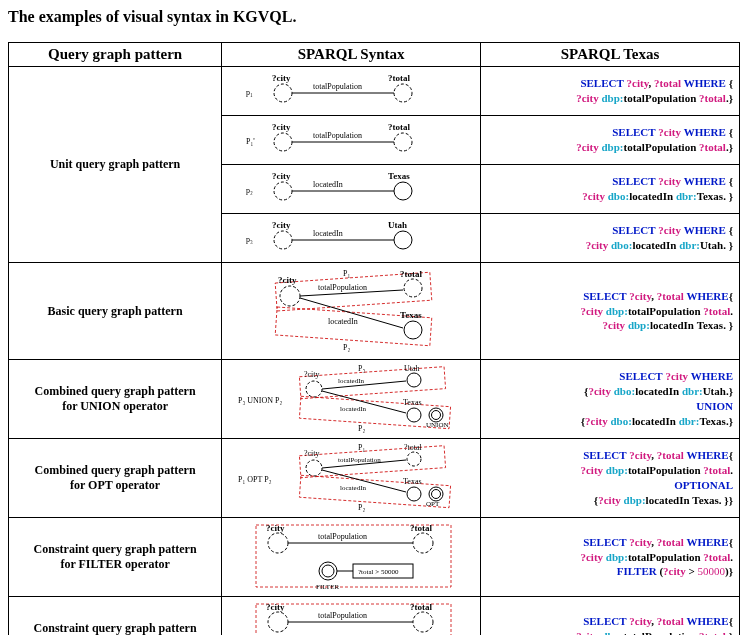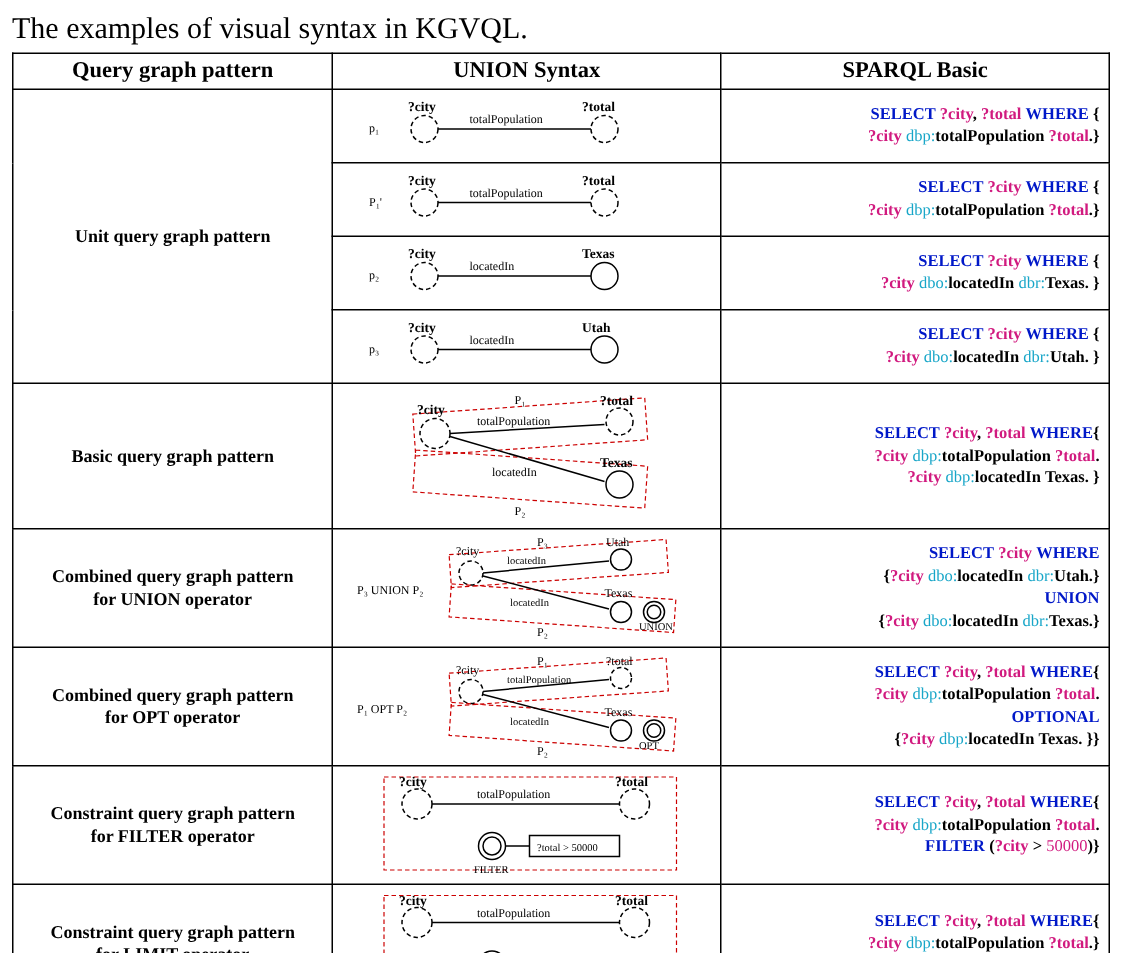--- a/index.html
+++ b/index.html
@@ -6,22 +6,23 @@
     font-family: "Times New Roman", serif;
     font-size: 11px;
     margin: 0;
     padding: 8px;
     background: #fff;
     color: #000;
     width: 748px;
     box-sizing: border-box;
   }
   .title {
-    font-size: 20px;
-    margin-bottom: 4px;
+    font-size: 16px;
+    margin-bottom: 16px;
+    font-weight: bold;
   }
   table {
     border-collapse: collapse;
     width: 100%;
     table-layout: fixed;
   }
   th, td {
     border: 1px solid #000;
     padding: 3px 6px;
     vertical-align: middle;
@@ -43,21 +44,21 @@
   
   .sparql {
     font-family: inherit;
     font-size: 11px;
     line-height: 1.35;
     white-space: normal;
     text-align: right;
   }
   .kw { color: #0018c8; font-weight: bold; } 
   .var { color: #d11a7f; font-weight: bold; }
-  .pre { color: #18a6c8; font-weight: normal; } 
+  .pre { color: #18a6c8; font-weight: bold; } 
   .lit { color: #d11a7f; font-weight: normal; }
   .pred { font-weight: bold; color:#000 }
   .dcell { height: 42px; }
   .dcell-tall { height: 90px; }
   .dcell-med { height: 70px; }
 
   svg { display:block; }
   .node-var { fill:#fff; stroke:#000; stroke-dasharray:3 2; stroke-width:1; }
   .node-const { fill:#fff; stroke:#000; stroke-width:1; }
   .edge { stroke:#000; stroke-width:1; }
@@ -74,22 +75,22 @@
 
 <table>
   <colgroup>
       <col class="c1">
       <col class="c2">
       <col class="c3">
     </colgroup>
   <thead>
     <tr>
       <th>Query graph pattern</th>
-      <th>UNION Syntax</th>
-      <th>SPARQL Basic</th>
+      <th>SPARQL Syntax</th>
+      <th>SPARQL Texas</th>
     </tr>
   </thead>
   <tbody id="tbody">
       <tr>
         <td rowspan="4" class="pattern-name">Unit query graph pattern</td>
         <td class="dcell">
           <svg width="240" height="40">
     <text x="18" y="24" class="lbls">p₁</text>
     <circle cx="55" cy="22" r="9" class="node-var"></circle>
     <text x="44" y="10" class="lbl">?city</text>

